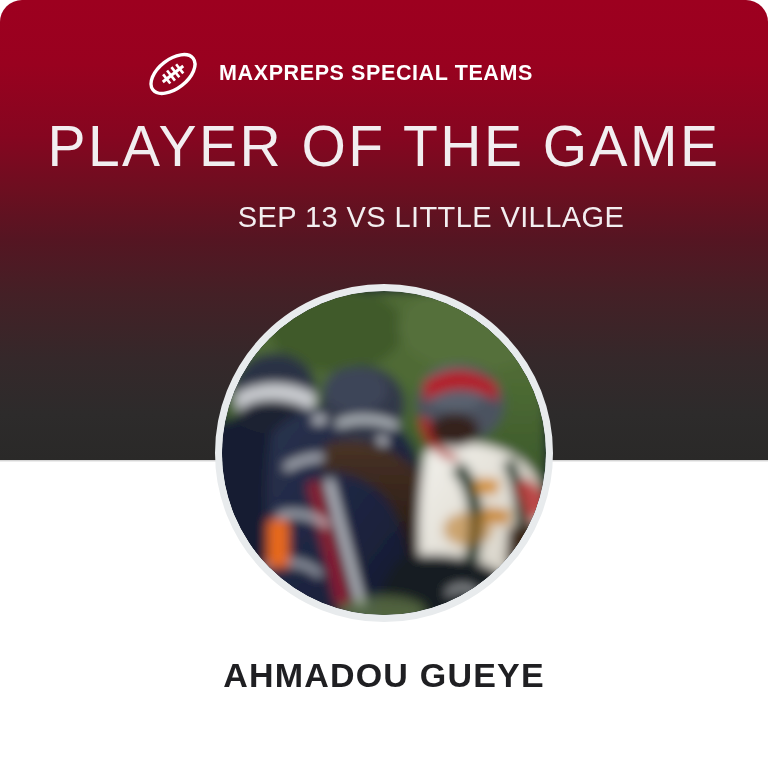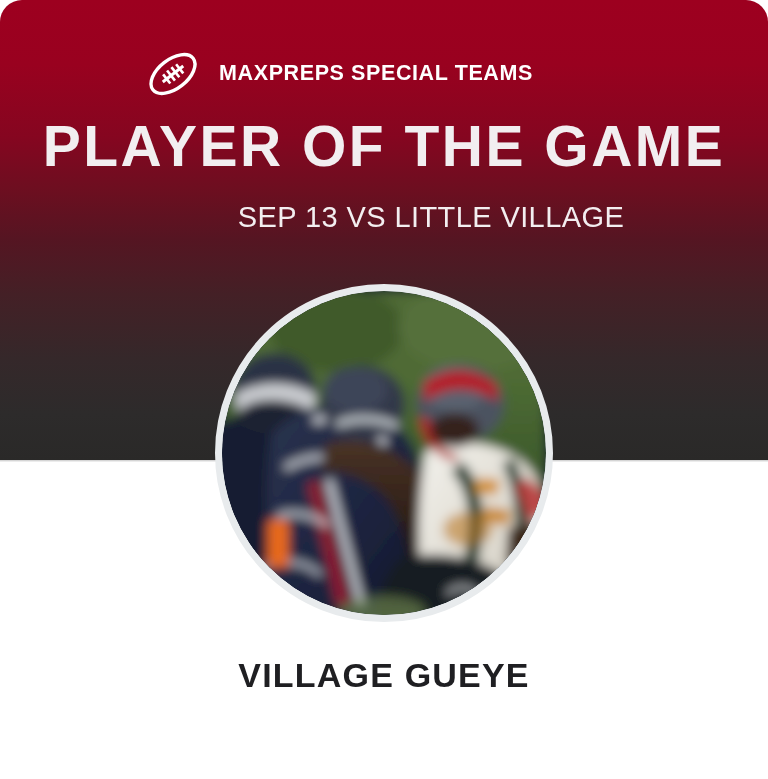--- a/index.html
+++ b/index.html
@@ -84,21 +84,21 @@
 
   
   .headline {
     position: absolute;
     left: 0;
     top: 114px;
     width: 768px;
     text-align: center;
     color: #f2eef0;
     font-size: 57px;
-    font-weight: 700;
+    font-weight: 400;
     letter-spacing: 2.5px;
     line-height: 1.15;
     white-space: nowrap;
   }
 
   .subhead {
     position: absolute;
     left: 0;
     top: 200px;
     width: 768px;
@@ -267,15 +267,15 @@
           <path d="M236 318 Q252 304 268 318" stroke="#e6e9ec" stroke-width="5" fill="none" opacity="0.7"></path>
 
           <rect x="48" y="240" width="22" height="50" rx="4" fill="#e8691a"></rect>
 
           <ellipse cx="168" cy="336" rx="46" ry="16" fill="#7f9a56" opacity="0.55"></ellipse>
         </g>
       </svg>
     </div>
   </div>
 
-  <div class="player-name">VILLAGE GUEYE</div>
+  <div class="player-name">AHMADOU GUEYE</div>
 
 </div>
 
 </body></html>

